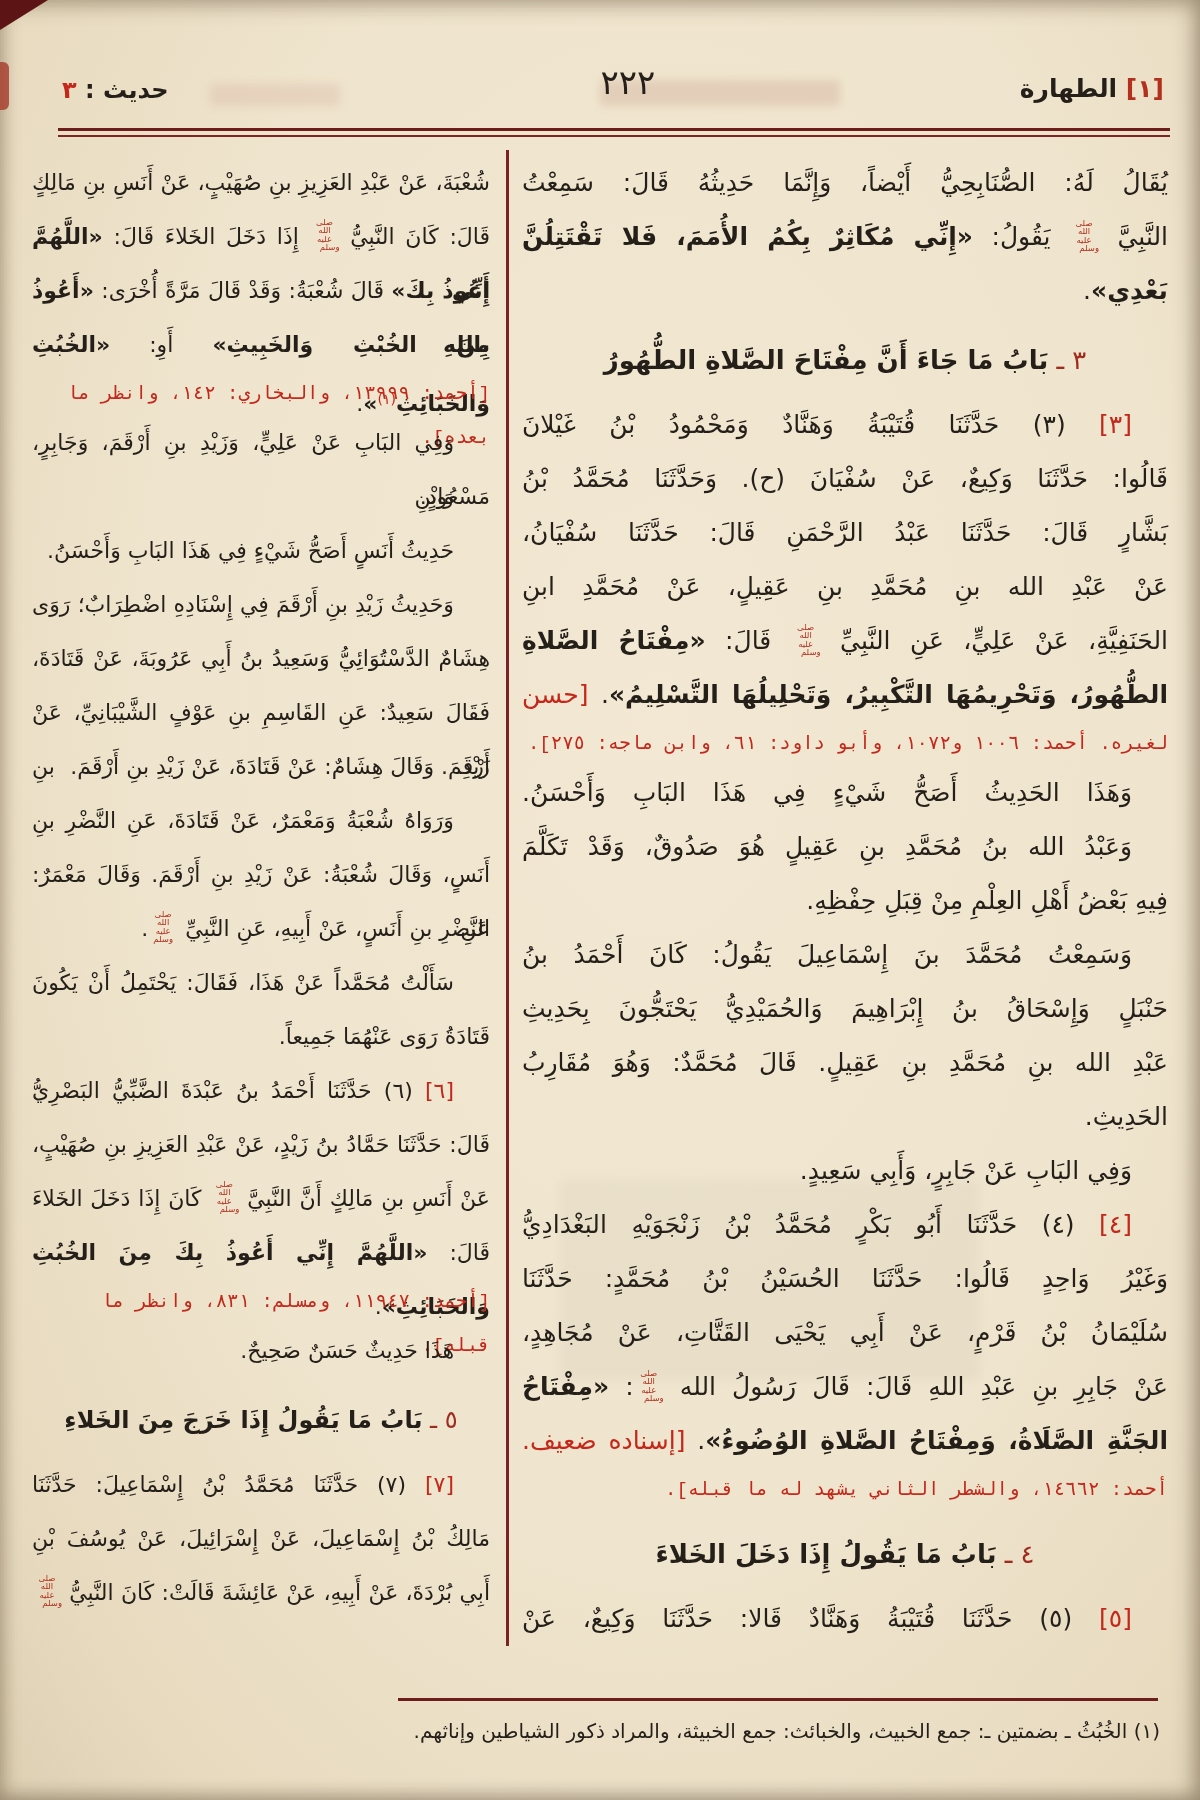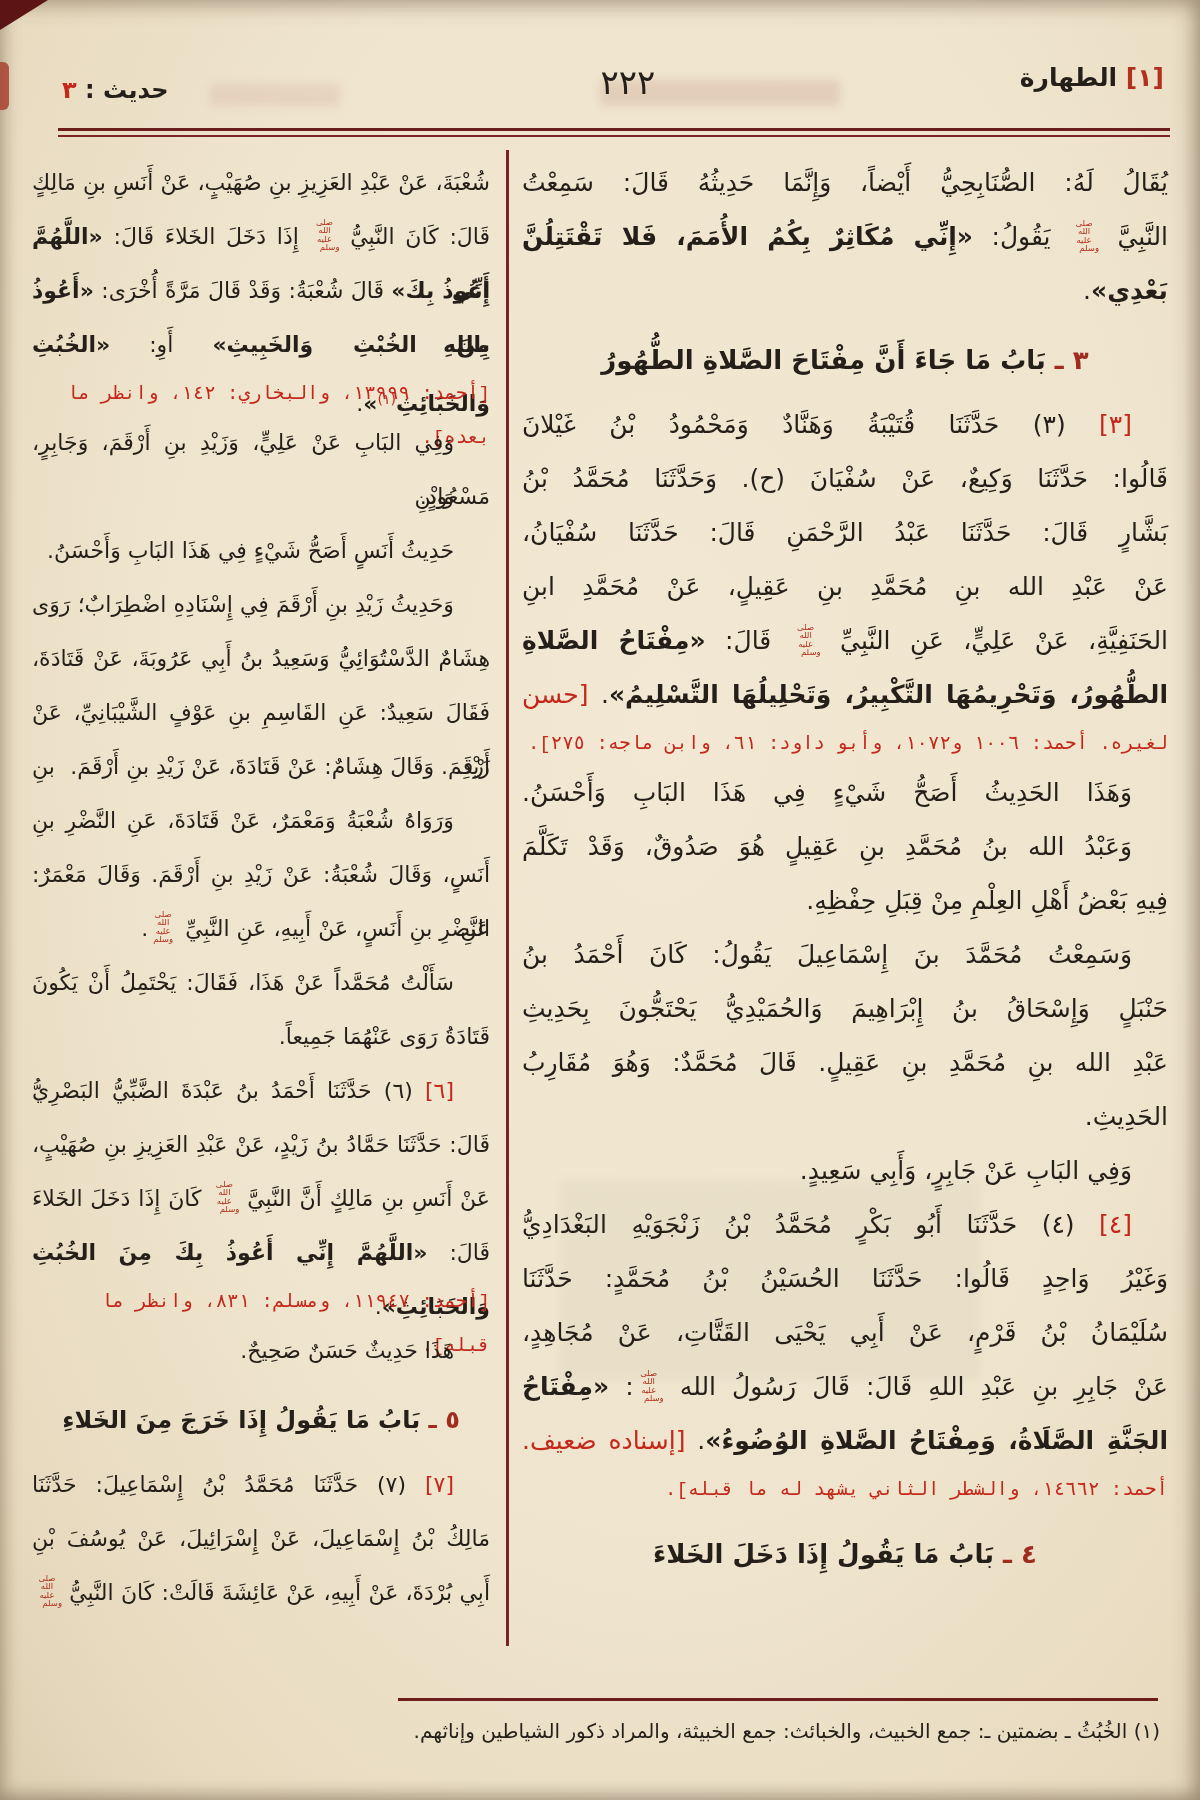--- a/index.html
+++ b/index.html
@@ -12,21 +12,21 @@
     position:relative;width:1200px;height:1800px;
     background:
       radial-gradient(ellipse at 55% 40%, #f2e8d3 0%, #efe4cd 55%, #e7dabf 85%, #ddcfb2 100%);
     box-shadow:inset -10px 0 18px rgba(95,80,60,.30),
                inset 0 -8px 14px rgba(95,80,60,.22),
                inset 0 12px 16px rgba(120,100,70,.18),
                inset 10px 0 14px rgba(120,100,70,.14);
     color:#241f19;
   }
   
-  .hdr-right{position:absolute;top:63px;right:36px;font-size:25px;font-weight:bold;}
+  .hdr-right{position:absolute;top:74px;right:36px;font-size:25px;font-weight:bold;}
   .hdr-right .bracket{color:#b3301f;font-weight:bold;}
   .page-num{position:absolute;top:62px;left:568px;width:120px;text-align:center;
             font-size:34px;font-weight:normal;letter-spacing:2px;}
   .hdr-left{position:absolute;top:76px;left:62px;font-size:24px;font-weight:bold;}
   .hdr-left .num{color:#c3281b;}
   .hdr-rule{position:absolute;top:128px;left:58px;right:30px;height:4px;
             border-top:3px solid #6e1d1d;border-bottom:2px solid #7d2424;}
   
   .col{position:absolute;top:156px;direction:rtl;}
   .col-right{right:32px;width:646px;}
@@ -36,21 +36,21 @@
   .body{font-size:25px;line-height:54px;height:54px;}
   .col-left .body{font-size:22px;}
   .j{text-align:justify;text-align-last:justify;}
   .ind{padding-right:36px;}
   .k{font-size:19px;line-height:44px;height:44px;color:#c3281b;text-align:right;font-family:Liberation Mono, monospace;}
   .h{font-size:26px;font-weight:bold;text-align:center;line-height:56px;height:56px;margin:14px 0 10px;}
   .col-left .h{font-size:24px;}
   .sg-n{}
   .sg-b{font-weight:bold;}
   .sg-r{color:#c3281b;}
-  .sg-hr{color:#a02c1f;font-weight:bold;text-align:center;}
+  .sg-hr{color:#a02c1f;font-weight:normal;text-align:center;}
   .sg-sup{color:#c3281b;font-size:14px;vertical-align:7px;}
   .saw{display:inline-block;width:30px;font-size:8.5px;line-height:8.5px;color:#b3301f;
        text-align:center;vertical-align:-6px;font-weight:normal;white-space:normal;}
   
   .fn-sep{position:absolute;top:1698px;left:398px;width:760px;height:3px;background:#6e1d1d;}
   .footnote{position:absolute;top:1714px;right:40px;width:782px;direction:rtl;
             text-align:right;font-size:20px;line-height:34px;color:#241f19;}
   
   .corner-tl{position:absolute;top:0;left:0;width:48px;height:30px;background:#5c1414;
              clip-path:polygon(0 0,100% 0,0 100%);}
@@ -106,20 +106,21 @@
       <div class="ln body j"><span class="sg-n">عَبْدِ الله بنِ مُحَمَّدِ بنِ عَقِيلٍ. قَالَ مُحَمَّدٌ: وَهُوَ مُقَارِبُ</span></div>
       <div class="ln body"><span class="sg-n">الحَدِيثِ.</span></div>
       <div class="ln body ind"><span class="sg-n">وَفِي البَابِ عَنْ جَابِرٍ، وَأَبِي سَعِيدٍ.</span></div>
       <div class="ln body j ind"><span class="sg-r">[٤]</span><span class="sg-n"> (٤) حَدَّثَنَا أَبُو بَكْرٍ مُحَمَّدُ بْنُ زَنْجَوَيْهِ البَغْدَادِيُّ</span></div>
       <div class="ln body j"><span class="sg-n">وَغَيْرُ وَاحِدٍ قَالُوا: حَدَّثَنَا الحُسَيْنُ بْنُ مُحَمَّدٍ: حَدَّثَنَا</span></div>
       <div class="ln body j"><span class="sg-n">سُلَيْمَانُ بْنُ قَرْمٍ، عَنْ أَبِي يَحْيَى القَتَّاتِ، عَنْ مُجَاهِدٍ،</span></div>
       <div class="ln body j"><span class="sg-n">عَنْ جَابِرِ بنِ عَبْدِ اللهِ قَالَ: قَالَ رَسُولُ الله </span><span class="saw">صلى الله عليه وسلم</span><span class="sg-n">: </span><span class="sg-b">«مِفْتَاحُ</span></div>
       <div class="ln body j"><span class="sg-b">الجَنَّةِ الصَّلَاةُ، وَمِفْتَاحُ الصَّلاةِ الوُضُوءُ»</span><span class="sg-n">. </span><span class="sg-r">[إسناده ضعيف.</span></div>
       <div class="ln k"><span class="sg-r">أحمد: ١٤٦٦٢، والشطر الثاني يشهد له ما قبله].</span></div>
       <div class="ln h"><span class="sg-hr">٤ ـ </span><span class="sg-b">بَابُ مَا يَقُولُ إِذَا دَخَلَ الخَلاءَ</span></div>
+      <div class="ln body j ind"><span class="sg-r">[٥]</span><span class="sg-n"> (٥) حَدَّثَنَا قُتَيْبَةُ وَهَنَّادٌ قَالا: حَدَّثَنَا وَكِيعٌ، عَنْ</span></div>
     </div>
   <div class="divider"></div>
   <div class="col col-left">
       <div class="ln body j"><span class="sg-n">شُعْبَةَ، عَنْ عَبْدِ العَزِيزِ بنِ صُهَيْبٍ، عَنْ أَنَسِ بنِ مَالِكٍ</span></div>
       <div class="ln body j"><span class="sg-n">قَالَ: كَانَ النَّبِيُّ </span><span class="saw">صلى الله عليه وسلم</span><span class="sg-n"> إِذَا دَخَلَ الخَلاءَ قَالَ: </span><span class="sg-b">«اللَّهُمَّ إِنِّي</span></div>
       <div class="ln body j"><span class="sg-b">أَعُوذُ بِكَ»</span><span class="sg-n"> قَالَ شُعْبَةُ: وَقَدْ قَالَ مَرَّةً أُخْرَى: </span><span class="sg-b">«أَعُوذُ بِاللهِ</span></div>
       <div class="ln body j"><span class="sg-b">مِنَ الخُبْثِ وَالخَبِيثِ»</span><span class="sg-n"> أَوِ: </span><span class="sg-b">«الخُبُثِ وَالخَبَائِثِ</span><span class="sg-sup">(١)</span><span class="sg-b">»</span><span class="sg-n">.</span></div>
       <div class="ln k"><span class="sg-r">[أحمد: ١٣٩٩٩، والبخاري: ١٤٢، وانظر ما بعده].</span></div>
       <div class="ln body j ind"><span class="sg-n">وَفِي البَابِ عَنْ عَلِيٍّ، وَزَيْدِ بنِ أَرْقَمَ، وَجَابِرٍ، وَابْنِ</span></div>
       <div class="ln body"><span class="sg-n">مَسْعُودٍ.</span></div>

